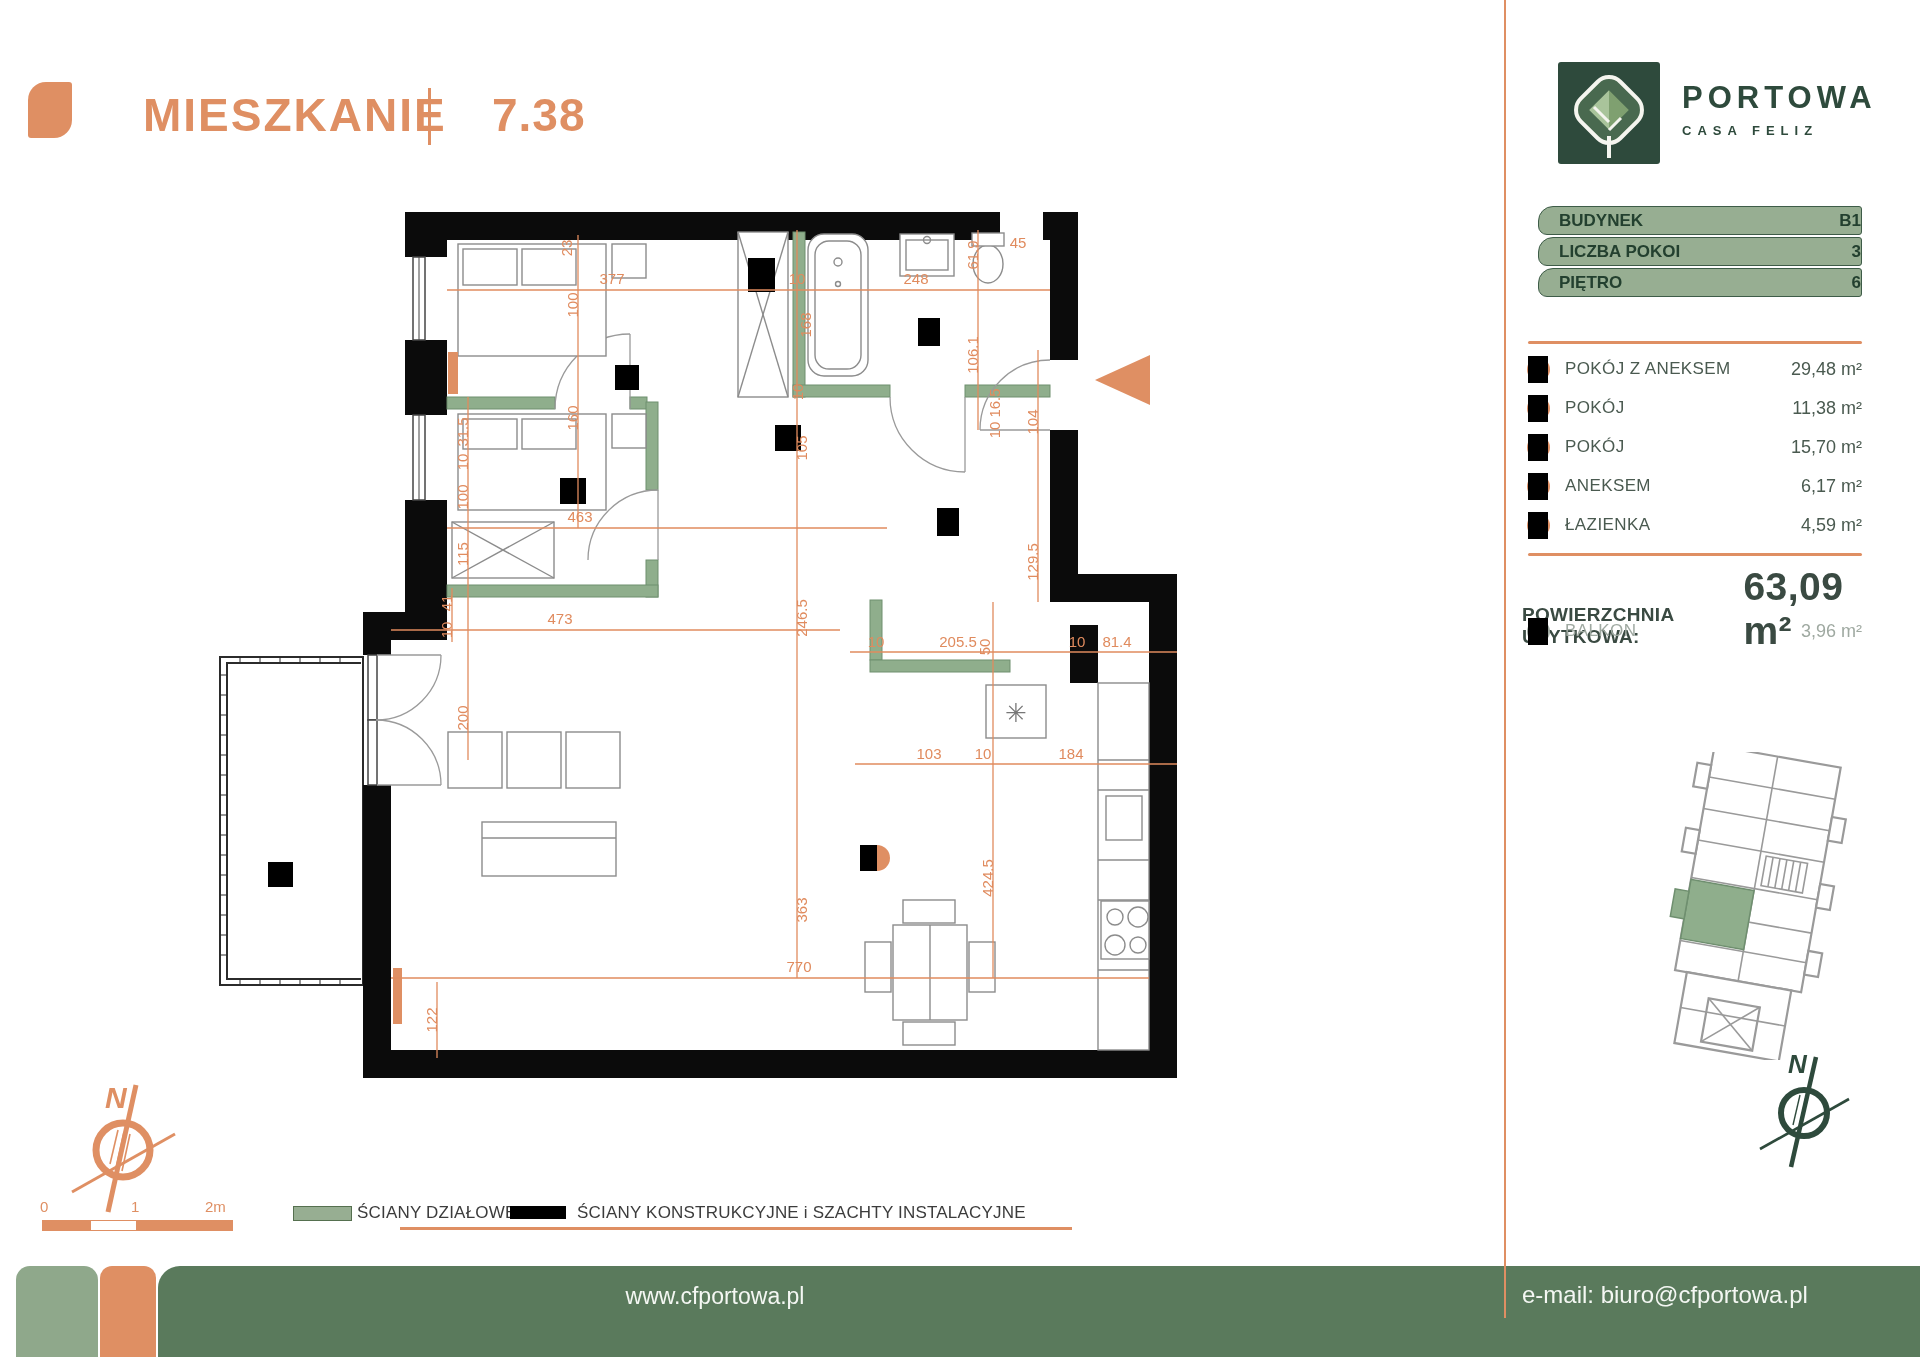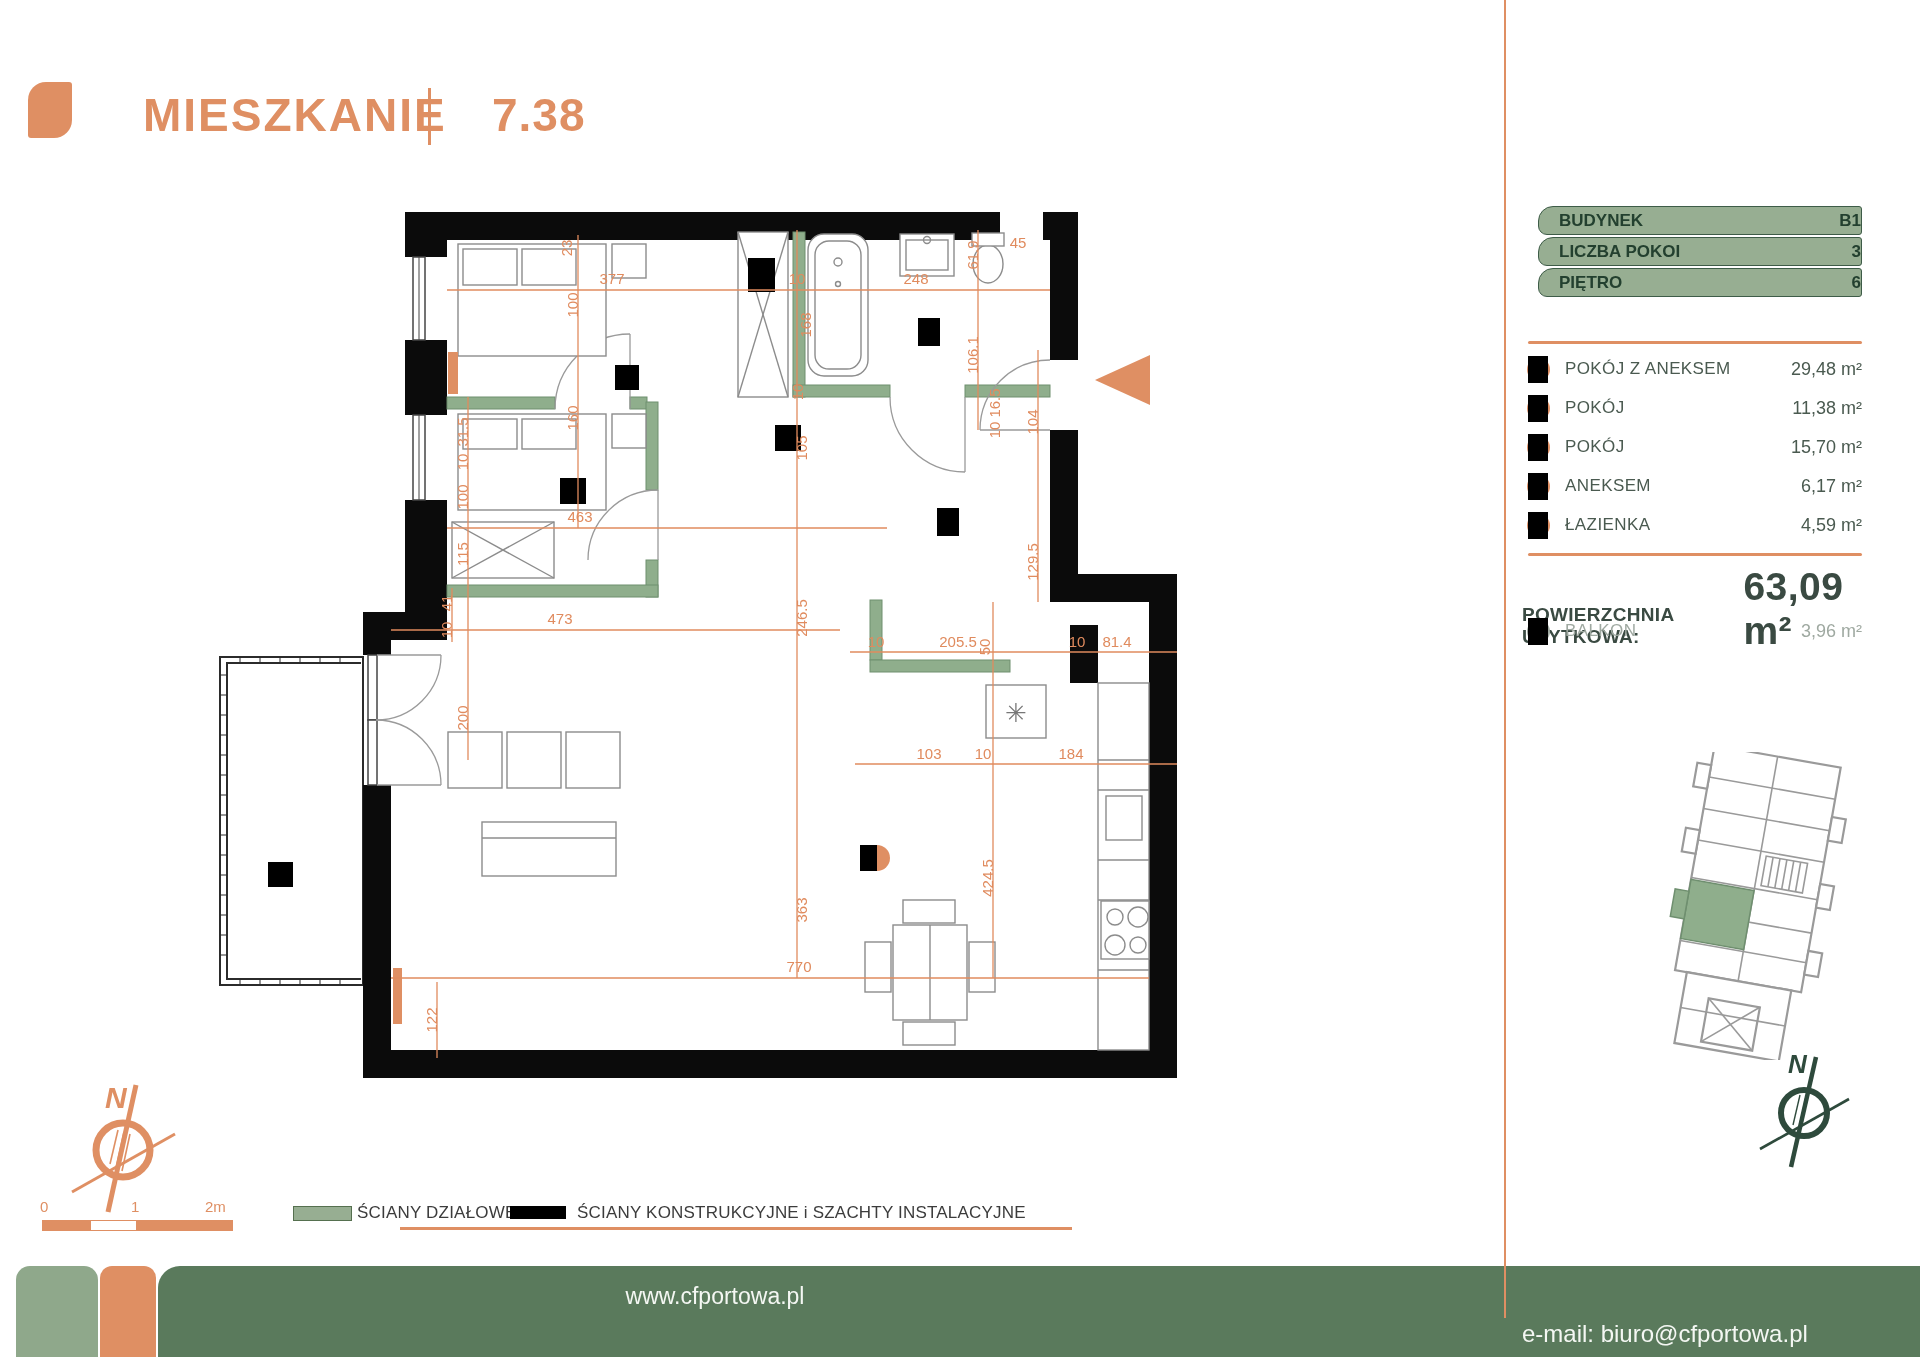--- a/index.html
+++ b/index.html
@@ -46,21 +46,21 @@
   .swatch{position:absolute;top:1206px;height:13px;}
   #swatch-green{left:293px;width:57px;border:1.5px solid #55704F;}
   #swatch-black{left:510px;width:56px;}
   #legend-underline{left:400px;top:1227px;width:672px;height:3px;background:#DF8F63;}
 
   
   #footer-sage{left:16px;top:1266px;width:82px;height:91px;background:#8FA88B;border-radius:14px 14px 0 0;}
   #footer-orange{left:100px;top:1266px;width:56px;height:91px;background:#DF8F63;border-radius:12px 12px 0 0;}
   #footer-bar{left:158px;top:1266px;width:1762px;height:91px;background:#5A7A5C;border-radius:22px 0 0 0;}
   #footer-www{left:400px;top:1283px;width:630px;text-align:center;font-size:23px;color:#F4F7F3;z-index:31;}
-  #footer-email{left:1522px;top:1320px;font-size:24px;color:#F4F7F3;z-index:31;}
+  #footer-email{left:1522px;top:1281px;font-size:24px;color:#F4F7F3;z-index:31;}
 
   
   #plan{left:200px;top:200px;}
   .wall{fill:#0B0B0B;}
   .gwall{fill:#8FAE8C;stroke:#6F8F6F;stroke-width:1;}
   .furn{fill:#FFFFFF;stroke:#8C8C8C;stroke-width:1.4;}
   .fline{fill:none;stroke:#8C8C8C;stroke-width:1.4;}
   .arc{fill:none;stroke:#9A9A9A;stroke-width:1.3;}
   .blk{fill:#000;}
   .dimline{stroke:#E08B5E;stroke-width:1.3;}
@@ -82,20 +82,37 @@
 </head>
 <body>
 
 <div id="page">
 
   <div class="abs" id="leaf-badge"></div>
   <div class="abs" id="title">MIESZKANIE</div>
   <div class="abs" id="title-divider"></div>
   <div class="abs" id="unit-number">7.38</div>
 
+  <div class="abs" id="logo">
+    <div id="logo-square">
+      <svg width="102" height="102" viewBox="0 0 102 102">
+        <g transform="rotate(45 51 48)">
+          <rect x="23" y="20" width="56" height="56" rx="16" fill="#49694F" stroke="#F5F5EF" stroke-width="4"></rect>
+          <path d="M37 34 L65 62 L65 34 Z" fill="#7FA070"></path>
+          <path d="M37 62 L65 62 L37 34 Z" fill="#A9C49B"></path>
+        </g>
+        <path d="M51 74 L51 96" stroke="#F5F5EF" stroke-width="4" fill="none"></path>
+        <path d="M51 60 L36 45 M51 68 L63 56" stroke="#F5F5EF" stroke-width="3" fill="none"></path>
+      </svg>
+    </div>
+    <div id="logo-text">
+      <div id="logo-name">PORTOWA</div>
+      <div id="logo-sub">CASA FELIZ</div>
+    </div>
+  </div>
 
   <div class="badge" style="top:206px">
     <span class="b-label">BUDYNEK</span>
     <span class="b-value">B1</span>
   </div>
   <div class="badge" style="top:237px">
     <span class="b-label">LICZBA POKOI</span>
     <span class="b-value">3</span>
   </div>
   <div class="badge" style="top:268px">

